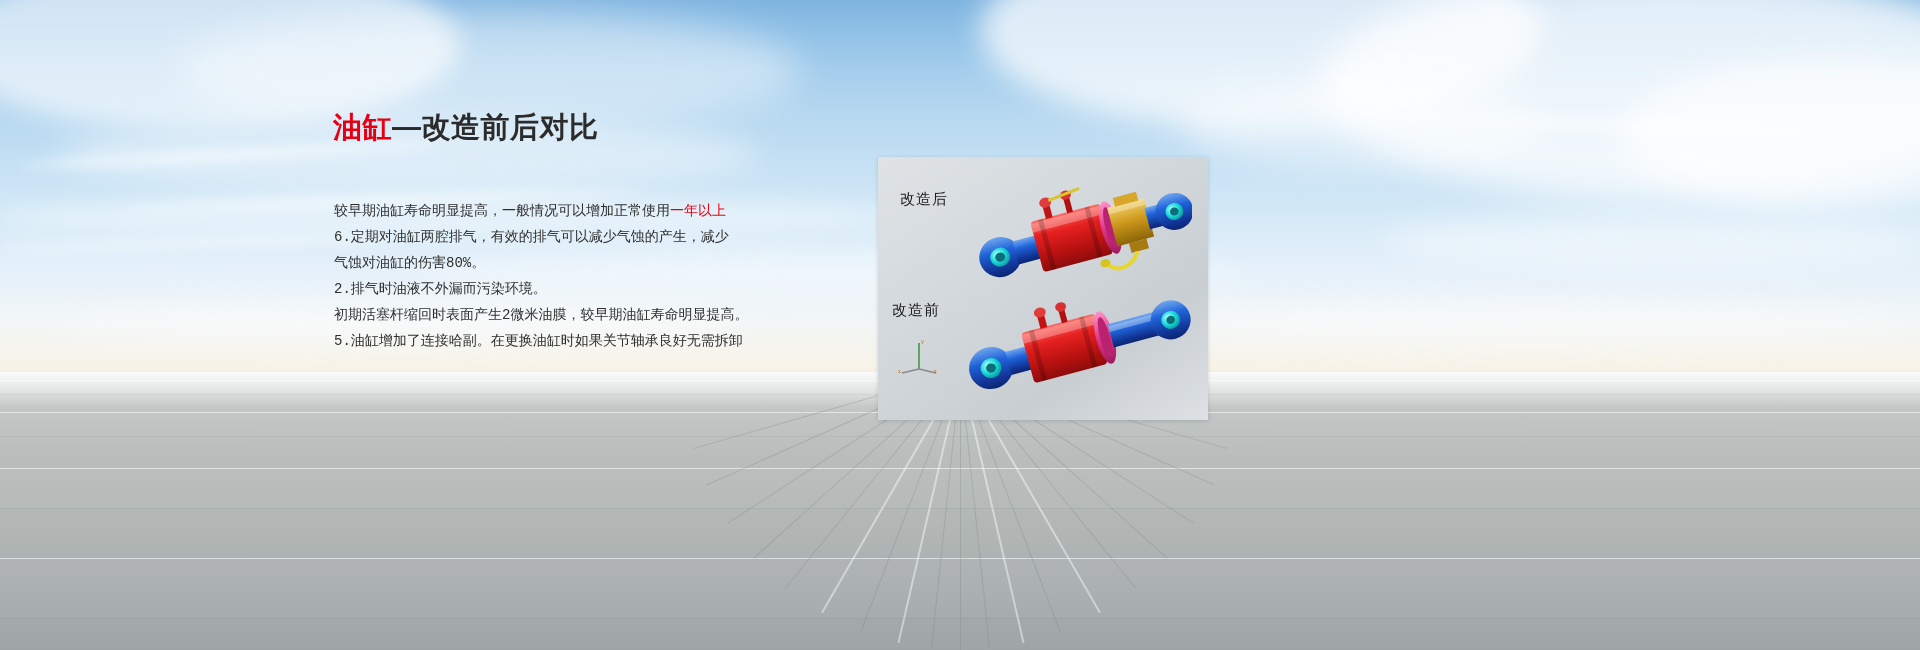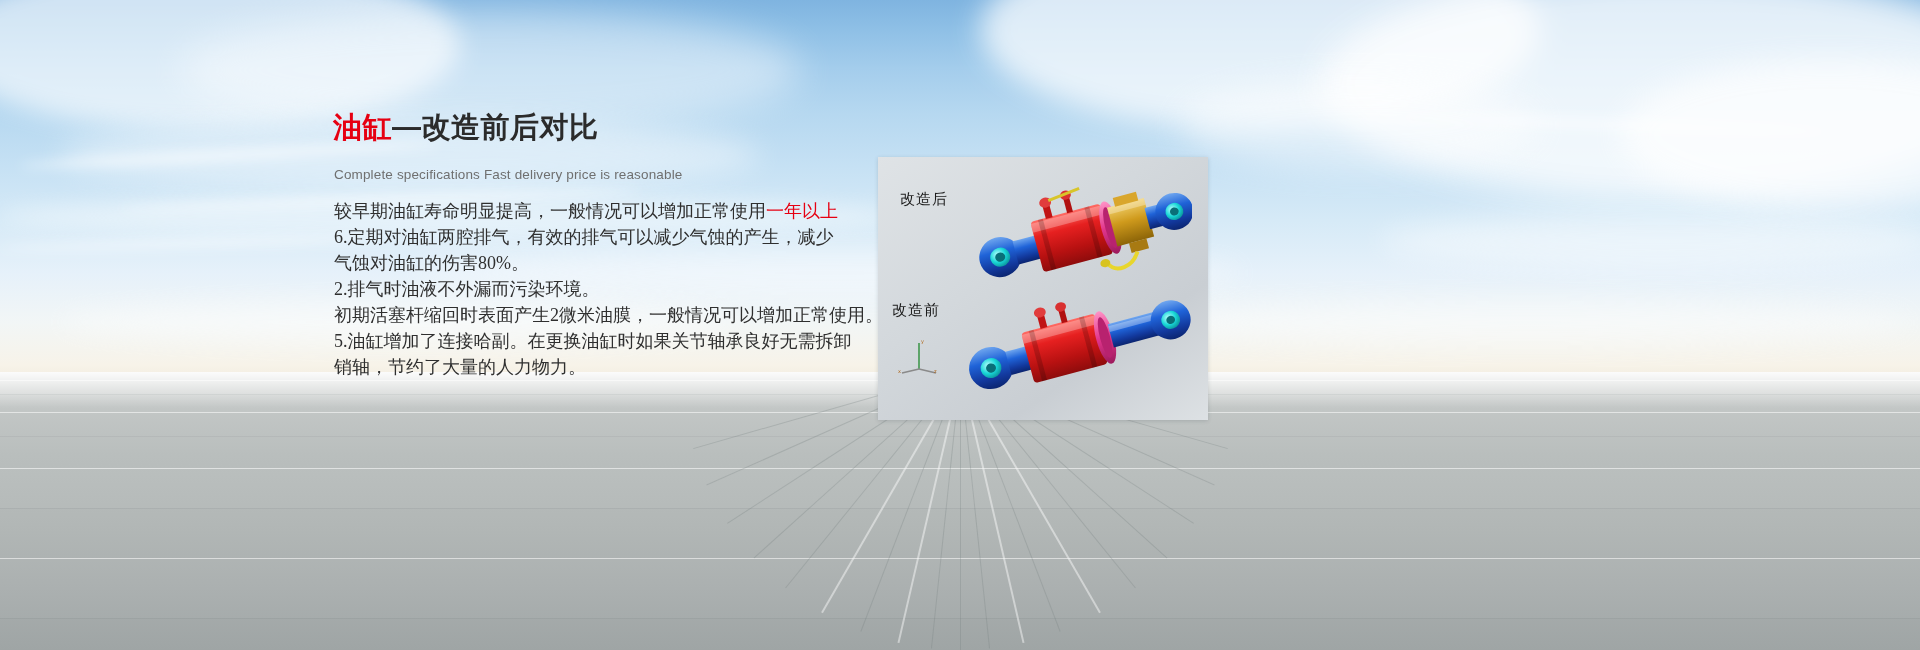--- a/index.html
+++ b/index.html
@@ -62,22 +62,22 @@
     white-space:nowrap;
   }
   .title .red{color:#e60012;}
   .subtitle{
     position:absolute;left:326px;top:167px;
     font-size:13.5px;color:#6f6f6f;letter-spacing:.15px;white-space:nowrap;
     font-family:"Liberation Sans","DejaVu Sans",sans-serif;
   }
   .bodyblock{
     position:absolute;left:326px;top:198px;width:420px;
-    font-size:18px;color:#2f2f2f;line-height:26px;
-    font-family:Liberation Serif, serif;
+    font-size:14px;color:#2f2f2f;line-height:26px;
+    font-family:Liberation Mono, monospace;
   }
   .bodyblock .ln{white-space:nowrap;}
   .bodyblock .red{color:#e60012;}
 
   
   .panel{
     position:absolute;left:870px;top:157px;width:330px;height:263px;
     background:linear-gradient(145deg,#dfe3e6 0%, #d3d8dc 40%, #c9ced3 72%, #dde1e4 100%);
     box-shadow:0 1px 4px rgba(40,50,60,.18);
   }
@@ -149,30 +149,28 @@
     <div class="tile-shade" style="left:0;top:96px;width:1920px;height:40px;opacity:.22;"></div>
     <div class="tile-shade" style="left:0;top:186px;width:1920px;height:60px;opacity:.15;"></div>
   </div>
 
   <div class="content">
 
     <div class="title">
       <span class="red">油缸</span><span>—改造前后对比</span>
     </div>
 
-    <div class="subtitle">Complete specifications Fast delivery price is reasonable</div>
 
     <div class="bodyblock">
         <div class="ln"><span>较早期油缸寿命明显提高，一般情况可以增加正常使用</span><span class="red">一年以上</span></div>
         <div class="ln"><span>6.定期对油缸两腔排气，有效的排气可以减少气蚀的产生，减少</span></div>
         <div class="ln"><span>气蚀对油缸的伤害80%。</span></div>
         <div class="ln"><span>2.排气时油液不外漏而污染环境。</span></div>
-        <div class="ln"><span>初期活塞杆缩回时表面产生2微米油膜，一般情况可以增加正常使用。</span></div>
+        <div class="ln"><span>初期活塞杆缩回时表面产生2微米油膜，较早期油缸寿命明显提高。</span></div>
         <div class="ln"><span>5.油缸增加了连接哈副。在更换油缸时如果关节轴承良好无需拆卸</span></div>
-        <div class="ln"><span>销轴，节约了大量的人力物力。</span></div>
       </div>
 
     <div class="panel">
 
       <div class="lbl lbl-after">改造后</div>
       <div class="lbl lbl-before">改造前</div>
 
       <svg class="cyl" style="left:94px;top:14px;" width="220" height="118" viewBox="0 0 220 118">
         <defs>
           <linearGradient id="redA" x1="0" y1="0" x2="0" y2="1">

